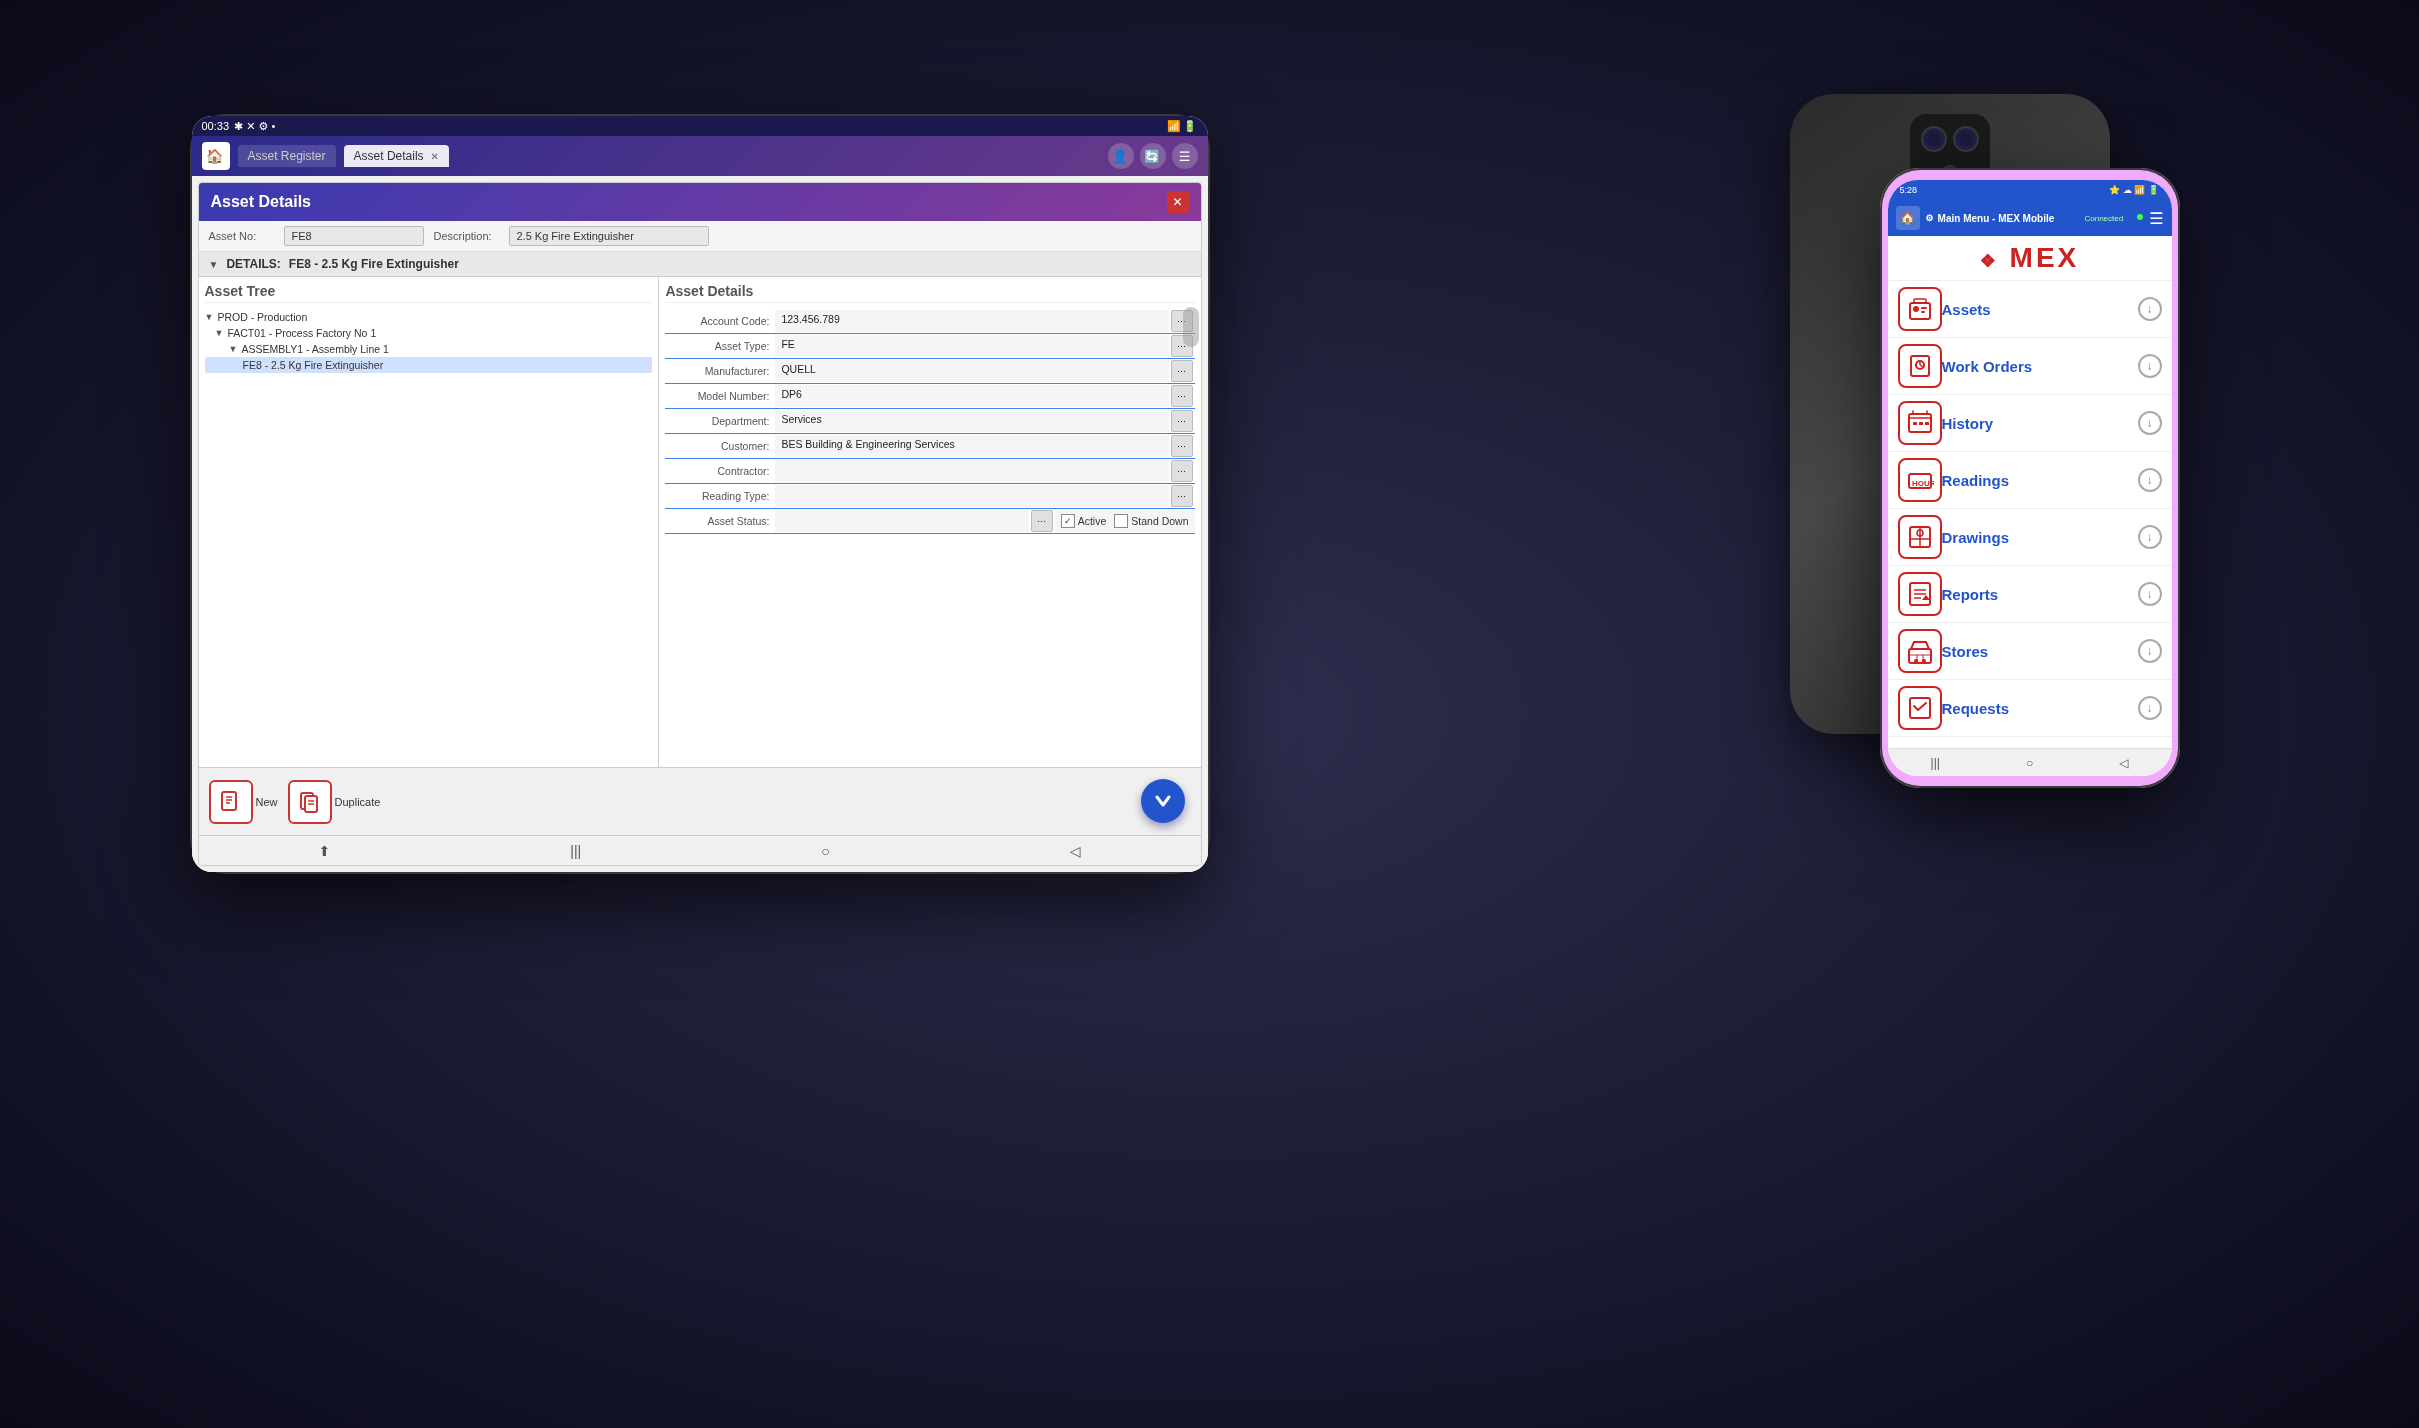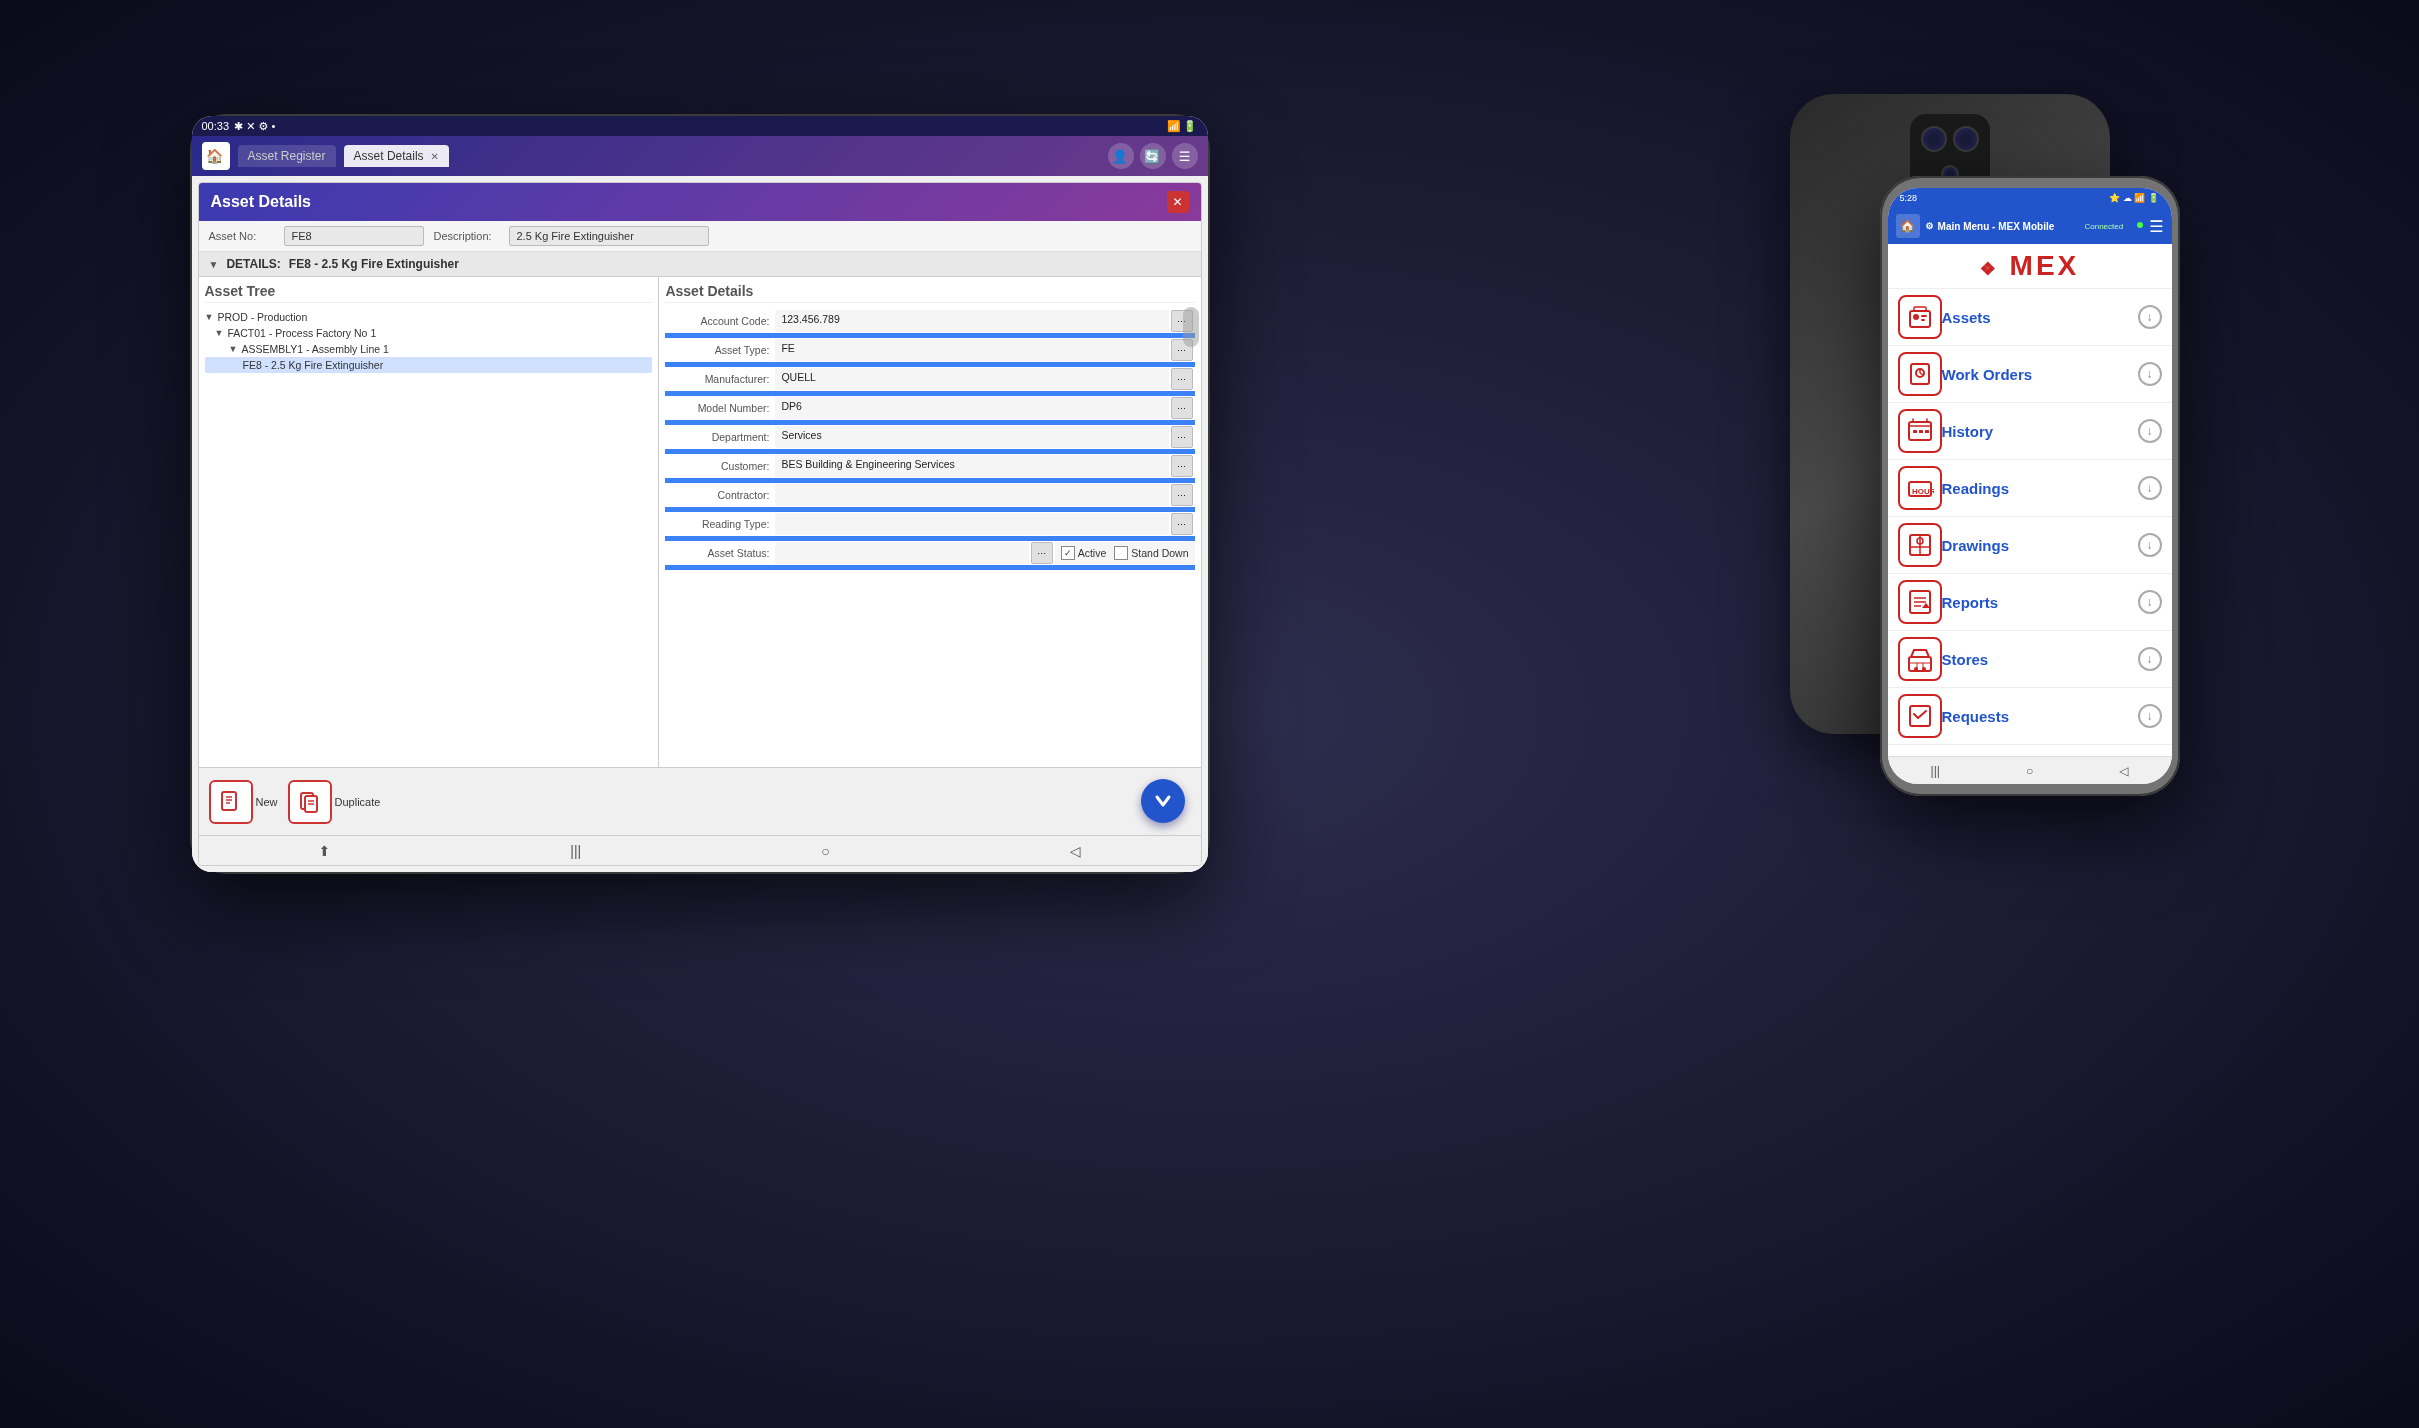--- a/index.html
+++ b/index.html
@@ -252,21 +252,21 @@
     .asset-detail-panel {
       flex: 1;
       background: #fff;
       padding: 6px;
       overflow: hidden;
       position: relative;
     }
     .detail-row {
       display: flex;
       align-items: center;
-      border-bottom: 5px solid #3b82f6;
+      border-bottom: 1px solid #3b82f6;
       min-height: 24px;
     }
     .detail-label {
       width: 110px;
       font-size: 10.5px;
       color: #555;
       padding: 3px 6px;
       text-align: right;
       flex-shrink: 0;
     }
@@ -440,24 +440,24 @@
     }
     .camera-lens.small {
       width: 18px;
       height: 18px;
     }
 
     
     .phone-front {
       position: absolute;
       right: 130px;
-      top: 112px;
+      top: 104px;
       width: 300px;
       height: 620px;
-      background: #737373;
+      background: #f0abfc;
       border-radius: 40px;
       box-shadow: 0 30px 80px rgba(0,0,0,0.7), inset 0 0 0 2px #3a3a3a;
       padding: 12px 8px;
       z-index: 20;
     }
     .phone-screen {
       width: 100%;
       height: 100%;
       background: #fff;
       border-radius: 30px;

